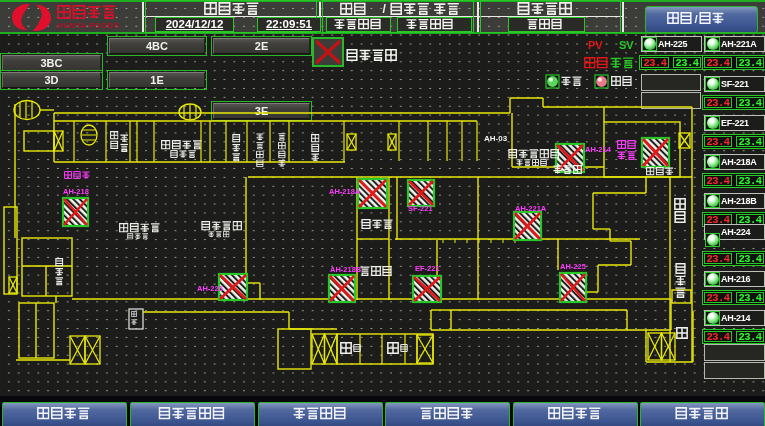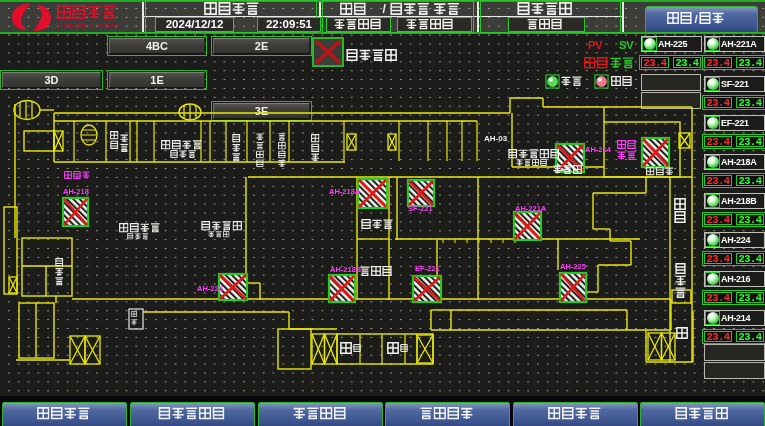--- a/index.html
+++ b/index.html
@@ -3,21 +3,21 @@
 html,body{margin:0;padding:0;background:#000;}
 #stage{position:relative;width:765px;height:426px;overflow:hidden;background-color:#1c1c1a;
   font-family:"Liberation Sans", sans-serif;}
 .dots{background-image:radial-gradient(circle, rgba(200,200,185,0.7) 0.55px, rgba(0,0,0,0) 1.05px);
   background-size:9.8px 8.9px;background-position:4px 4px;}
 .hdr{position:absolute;left:0;top:0;width:765px;height:34px;background-color:#3c3c38;}
 .gline{position:absolute;background:#1fae1f;}
 .wline{position:absolute;background:#e8e8e4;}
 .gbox{position:absolute;border:1px solid #28c828;background:#30302c;}
 .vbox{position:absolute;border:1px solid #28c828;background:#2a2a26;color:#fff;
-  font-size:11.5px;font-weight:bold;text-align:center;}
+  font-size:11.5px;font-weight:bold;text-align:center;text-decoration:underline;}
 .gridbtn{position:absolute;border:1.6px solid #28b828;}
 .gface{position:absolute;left:1px;top:1px;right:1px;bottom:1px;
   background:linear-gradient(#535350,#403f3b 35%,#343431);border-top:1px solid #7e7e76;
   border-left:1px solid #6a6a62;border-bottom:1px solid #151512;border-right:1px solid #222;
   color:#f2f2ee;font-size:11px;font-weight:bold;text-align:center;line-height:14px;}
 .bluebtn{position:absolute;border:1.6px solid #2cb42c;border-radius:3px;
   background:linear-gradient(#8498c0,#51699f 28%,#3d5590 75%,#31487e);}
 .eqname{position:absolute;background:#1c1c1a;border:1px solid #c0c0ba;color:#fff;
   font-size:9px;font-weight:bold;letter-spacing:-0.3px;}
 .led{position:absolute;width:12px;height:12px;border-radius:50%;
@@ -54,20 +54,23 @@
 
 
 <div class="gridbtn" style="left:107px;top:36px;width:98px;height:18px;">
       <div class="gface dots">4BC</div>
     </div>
 
 <div class="gridbtn" style="left:211px;top:36px;width:99px;height:18px;">
       <div class="gface dots">2E</div>
     </div>
 
+<div class="gridbtn" style="left:0px;top:53px;width:101px;height:18px;">
+      <div class="gface dots">3BC</div>
+    </div>
 
 
 <div class="gridbtn" style="left:211px;top:53px;width:99px;height:18px;margin-top:48px;">
       <div class="gface dots">3E</div>
     </div>
 
 <div class="gridbtn" style="left:0px;top:70px;width:101px;height:18px;">
       <div class="gface dots">3D</div>
     </div>
 
@@ -129,21 +132,21 @@
 <div class="eqname" style="left:704px;top:193px;width:59px;height:14px;">
       <span style="position:absolute;left:16px;top:2px;">AH-218B</span>
     </div>
     <div class="ledbox" style="left:705px;top:194px;width:13px;height:12px;">
       <div class="led" style="left:0.5px;top:0px;"></div>
     </div>
     <div class="rdout" style="left:702px;top:212px;width:62px;height:13px;">
       <div class="dig" style="left:1px;width:26px;color:#ff2828;">23.4</div>
       <div class="dig" style="right:1px;width:26px;color:#28ff28;">23.4</div>
     </div>
-<div class="eqname" style="left:704px;top:232px;width:59px;height:14px;">
+<div class="eqname" style="left:704px;top:224px;width:59px;height:14px;">
       <span style="position:absolute;left:16px;top:2px;">AH-224</span>
     </div>
     <div class="ledbox" style="left:705px;top:233px;width:13px;height:12px;">
       <div class="led" style="left:0.5px;top:0px;"></div>
     </div>
     <div class="rdout" style="left:702px;top:251px;width:62px;height:13px;">
       <div class="dig" style="left:1px;width:26px;color:#ff2828;">23.4</div>
       <div class="dig" style="right:1px;width:26px;color:#28ff28;">23.4</div>
     </div>
 <div class="eqname" style="left:704px;top:271px;width:59px;height:14px;">

